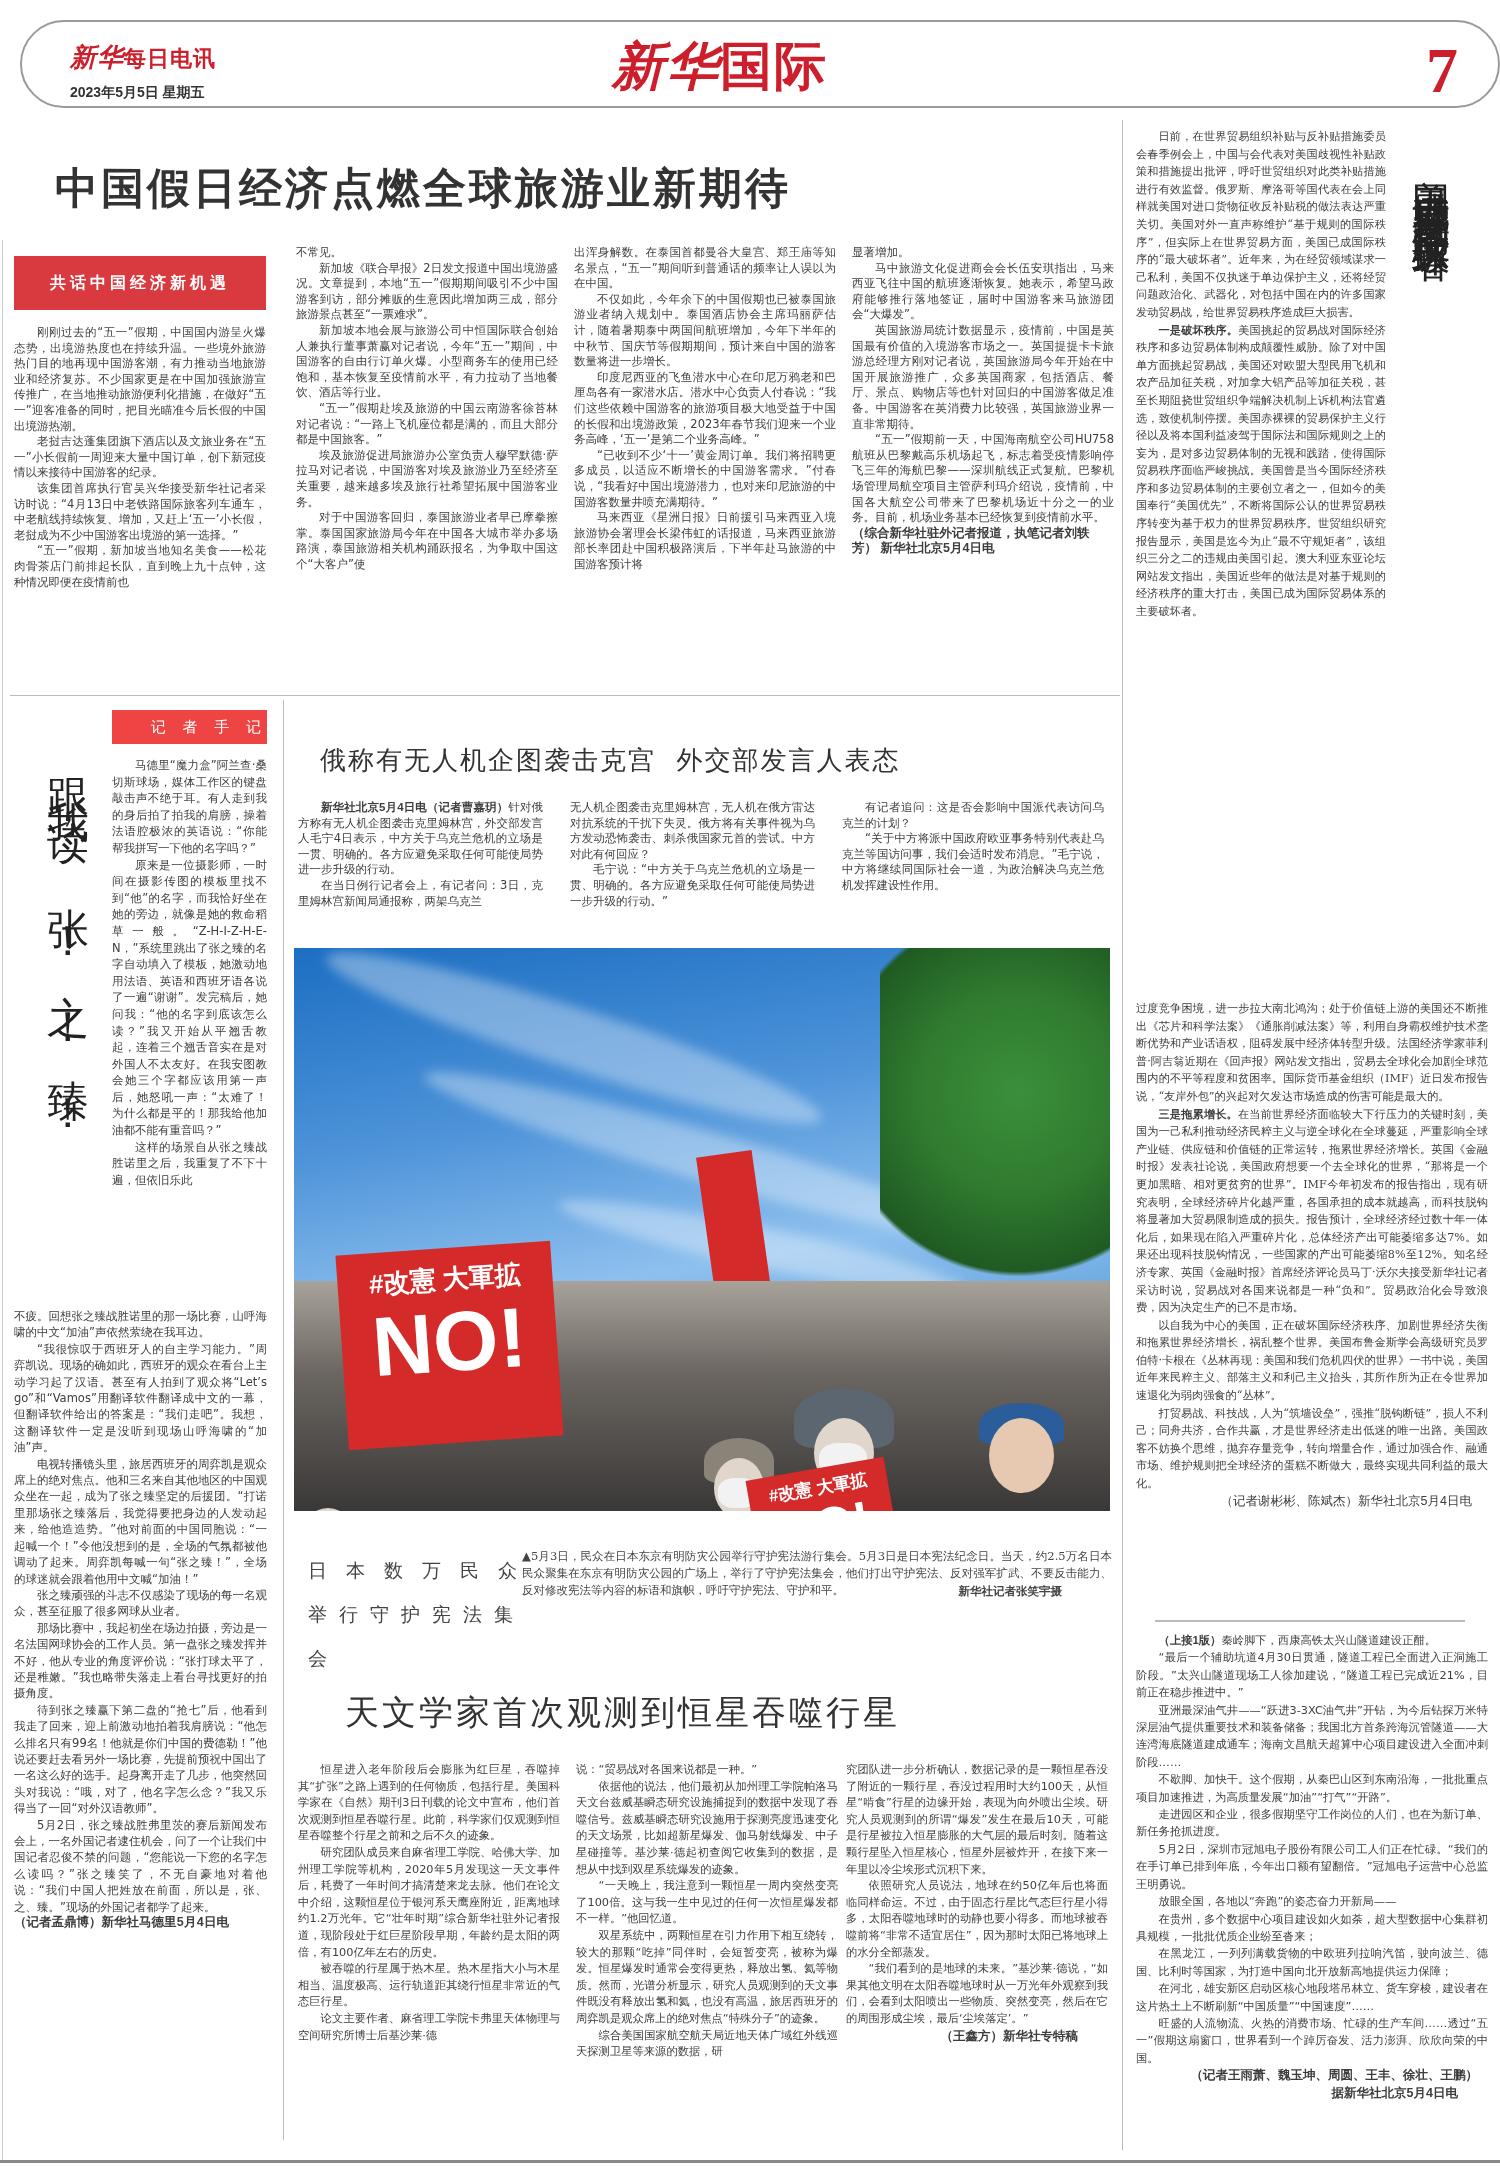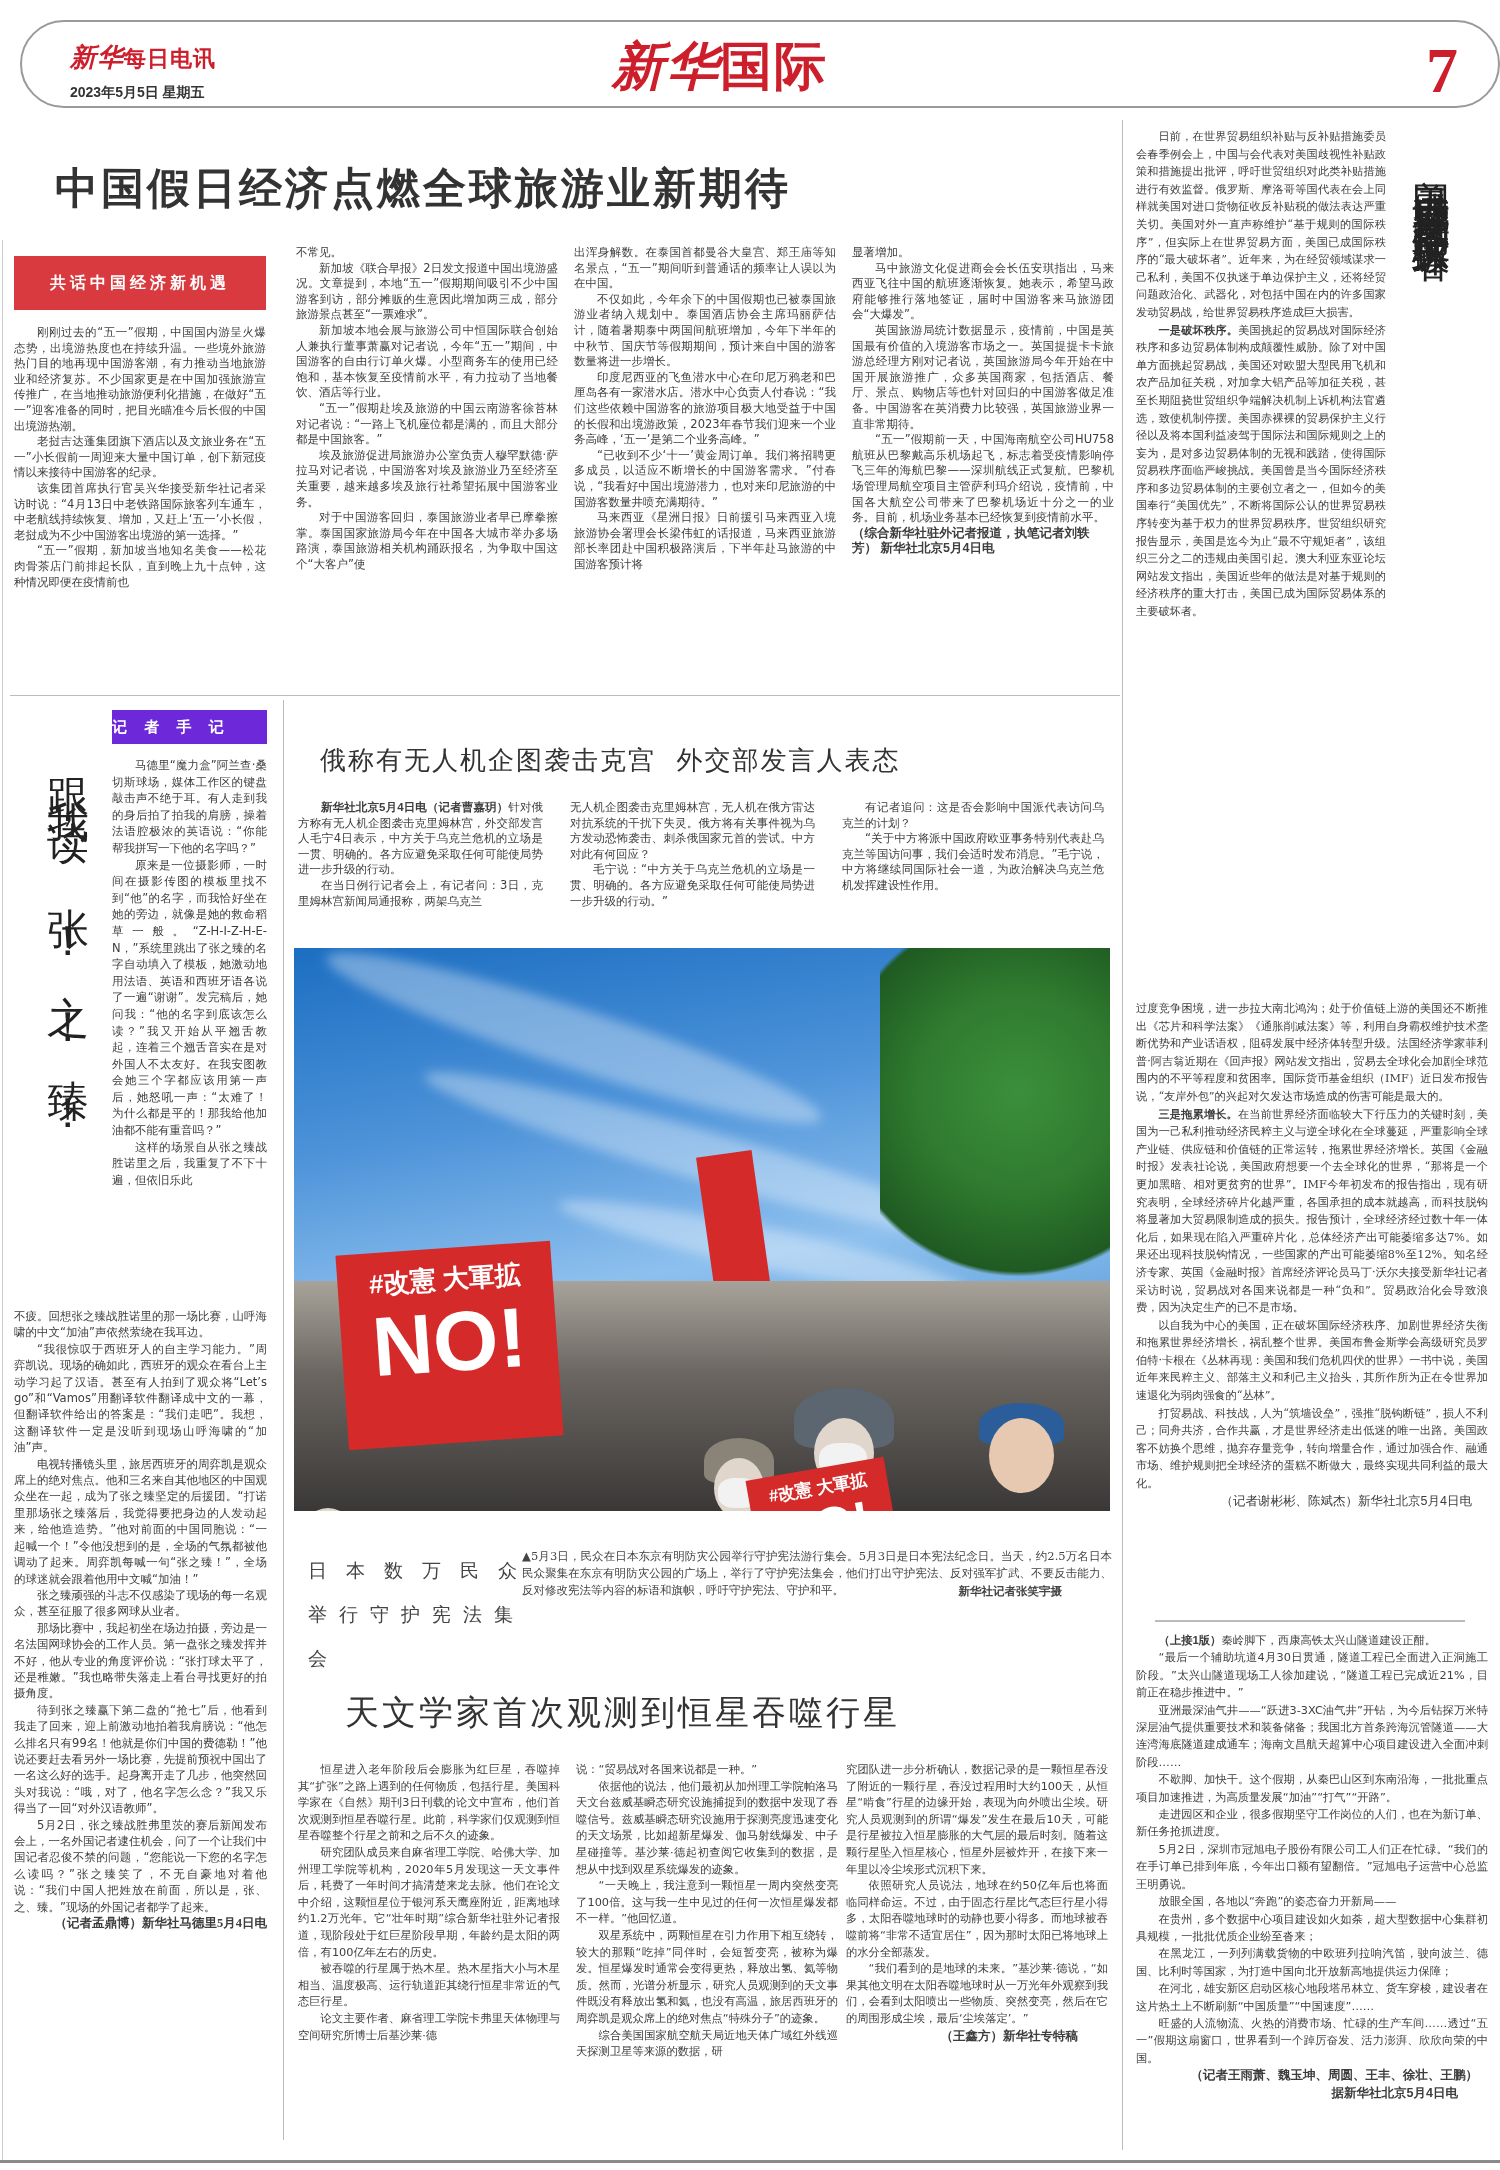--- a/index.html
+++ b/index.html
@@ -12,21 +12,21 @@
 .mh-date{position:absolute;left:48px;top:62px;font-family:"Liberation Sans",sans-serif;font-size:14px;color:#333;font-weight:bold}
 .mh-title{position:absolute;left:590px;top:10px;font-family:"DejaVu Serif",serif;font-weight:bold;font-size:52px;color:#cc1f2b;letter-spacing:2px}
 .mh-title .cal{font-style:italic}
 .mh-page{position:absolute;right:40px;top:12px;font-family:"Liberation Serif",serif;font-weight:bold;font-size:64px;color:#cc1f2b}
 .headline{font-family:"DejaVu Sans",sans-serif;font-weight:bold;color:#333}
 .col{position:absolute;font-size:11.5px;line-height:15.6px;text-align:justify;color:#3d3d3d;font-family:"DejaVu Sans",sans-serif}
 .col p{text-indent:2em}
 .col p.noind{text-indent:0}
 .col .byline{font-weight:bold;text-align:right;text-indent:0}
 .redbox{position:absolute;background:#d93a3f;color:#fff;font-family:"DejaVu Sans",sans-serif;font-weight:bold;text-align:center;letter-spacing:4px}
-.bluebox{position:absolute;background:#6d28d9;color:#fff;font-family:"DejaVu Sans",sans-serif;font-weight:bold;text-align:left;letter-spacing:10px}
+.bluebox{position:absolute;background:#ef4444;color:#fff;font-family:"DejaVu Sans",sans-serif;font-weight:normal;text-align:right;letter-spacing:10px}
 .vert{position:absolute;writing-mode:vertical-rl;font-family:"DejaVu Serif",serif;color:#222}
 .rule{position:absolute;background:#bbb}
 .photo{position:absolute;overflow:hidden;background:linear-gradient(170deg,#1c6ec2 0%,#4d93d9 30%,#8ec0ee 55%,#6aa8e0 70%,#2f5a8a 100%)}
 .cloud{position:absolute;background:rgba(255,255,255,0.35);border-radius:50%;filter:blur(6px)}
 .tree{position:absolute;right:0;top:0;width:230px;height:360px;background:radial-gradient(circle at 60% 40%,#3b8f3b 0%,#2f7a2f 40%,#1f5a22 70%,transparent 72%)}
 .sign{position:absolute;background:#d42a2a;color:#fff;font-family:"Liberation Sans",sans-serif;font-weight:bold;text-align:center;transform:rotate(-4deg)}
 .sign .s1{display:block;font-size:26px;margin-top:14px}
 .sign .s2{display:block;font-size:84px;line-height:90px}
 .banner{position:absolute;background:#d42a2a;transform:rotate(-8deg)}
 .crowd{position:absolute;left:0;bottom:0;width:100%;height:230px;background:linear-gradient(180deg,#a8a39a 0%,#6b6661 40%,#3a3837 100%)}
@@ -89,21 +89,21 @@
   <p>这样的场景自从张之臻战胜诺里之后，我重复了不下十遍，但依旧乐此</p>
 </div>
 <div class="col" style="left:14px;top:1308px;width:253px;font-size:11.5px;line-height:16.4px">
   <p class="noind">不疲。回想张之臻战胜诺里的那一场比赛，山呼海啸的中文“加油”声依然萦绕在我耳边。</p>
   <p>“我很惊叹于西班牙人的自主学习能力。”周弈凯说。现场的确如此，西班牙的观众在看台上主动学习起了汉语。甚至有人拍到了观众将“Let’s go”和“Vamos”用翻译软件翻译成中文的一幕，但翻译软件给出的答案是：“我们走吧”。我想，这翻译软件一定是没听到现场山呼海啸的“加油”声。</p>
   <p>电视转播镜头里，旅居西班牙的周弈凯是观众席上的绝对焦点。他和三名来自其他地区的中国观众坐在一起，成为了张之臻坚定的后援团。“打诺里那场张之臻落后，我觉得要把身边的人发动起来，给他造造势。”他对前面的中国同胞说：“一起喊一个！”令他没想到的是，全场的气氛都被他调动了起来。周弈凯每喊一句“张之臻！”，全场的球迷就会跟着他用中文喊“加油！”</p>
   <p>张之臻顽强的斗志不仅感染了现场的每一名观众，甚至征服了很多网球从业者。</p>
   <p>那场比赛中，我起初坐在场边拍摄，旁边是一名法国网球协会的工作人员。第一盘张之臻发挥并不好，他从专业的角度评价说：“张打球太平了，还是稚嫩。”我也略带失落走上看台寻找更好的拍摄角度。</p>
   <p>待到张之臻赢下第二盘的“抢七”后，他看到我走了回来，迎上前激动地拍着我肩膀说：“他怎么排名只有99名！他就是你们中国的费德勒！”他说还要赶去看另外一场比赛，先提前预祝中国出了一名这么好的选手。起身离开走了几步，他突然回头对我说：“哦，对了，他名字怎么念？”我又乐得当了一回“对外汉语教师”。</p>
   <p>5月2日，张之臻战胜弗里茨的赛后新闻发布会上，一名外国记者逮住机会，问了一个让我们中国记者忍俊不禁的问题，“您能说一下您的名字怎么读吗？”张之臻笑了，不无自豪地对着他说：“我们中国人把姓放在前面，所以是，张、之、臻。”现场的外国记者都学了起来。</p>
-  <p class="byline" style="text-align:right;font-family:Liberation Serif, serif;font-size:12.5px">（记者孟鼎博）新华社马德里5月4日电</p>
+  <p class="byline" style="text-align:left;font-family:Liberation Mono, monospace;font-size:12.5px">（记者孟鼎博）新华社马德里5月4日电</p>
 </div>
 
 <div class="rule" style="left:283px;top:700px;width:1px;height:1440px"></div>
 
 <div class="abs headline" style="left:320px;top:743px;width:790px;font-size:26px;font-weight:normal;letter-spacing:2px;font-family:'DejaVu Serif',serif;color:#333;white-space:pre">俄称有无人机企图袭击克宫  外交部发言人表态</div>
 <div class="col" style="left:298px;top:800px;width:245px">
   <p><b style="font-family:'Liberation Sans',sans-serif">新华社北京5月4日电（记者曹嘉玥）</b><span>针对俄方称有无人机企图袭击克里姆林宫，外交部发言人毛宁4日表示，中方关于乌克兰危机的立场是一贯、明确的。各方应避免采取任何可能使局势进一步升级的行动。</span></p>
   <p>在当日例行记者会上，有记者问：3日，克里姆林宫新闻局通报称，两架乌克兰</p>
 </div>
 <div class="col" style="left:570px;top:800px;width:245px">

